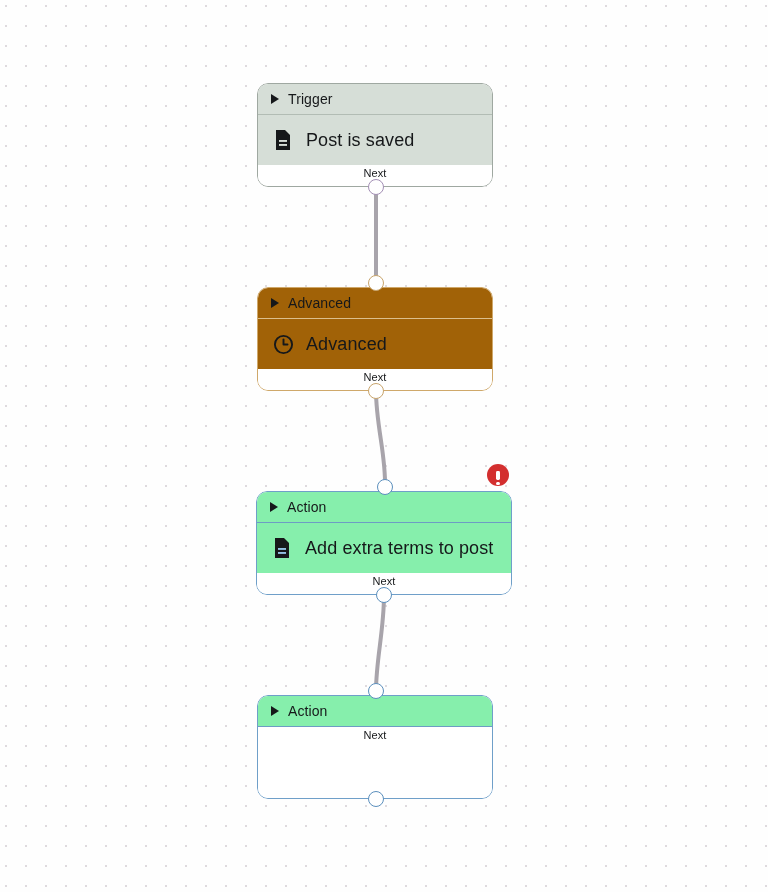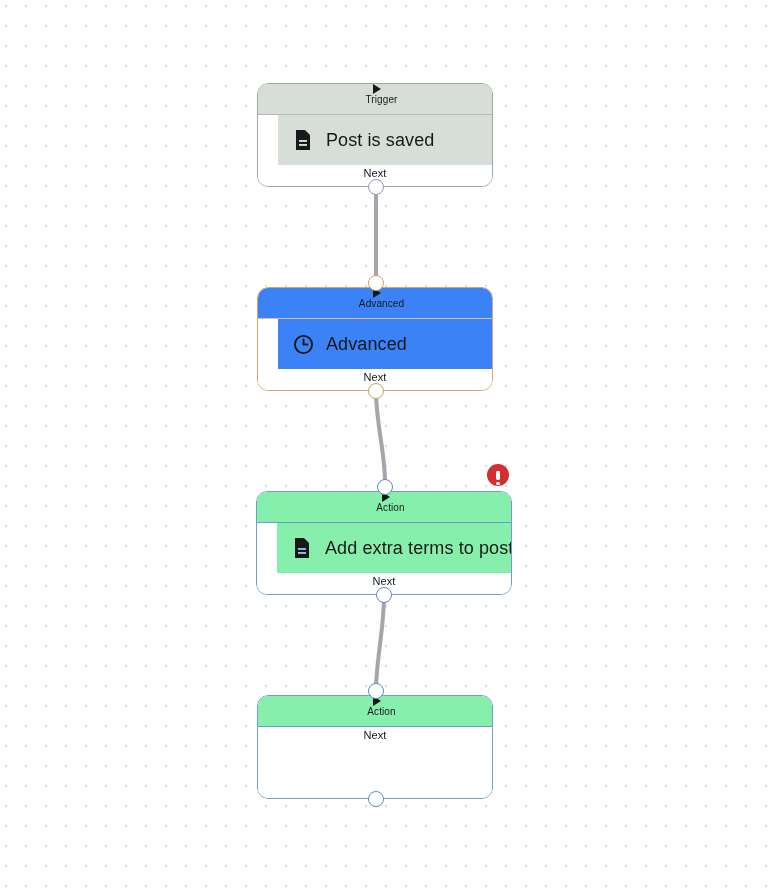--- a/index.html
+++ b/index.html
@@ -53,45 +53,43 @@
     border: 1.5px solid #9aa39c;
     background: #ffffff;
     height: 100%;
   }
 
   .node-header {
     display: flex;
     align-items: center;
     height: 30px;
     padding: 0 0 0 13px;
-    font-size: 10px;
+    font-size: 14px;
     color: #16181a;
     letter-spacing: 0.1px;
-    flex-direction: column;
   }
   .disclosure {
     width: 0;
     height: 0;
     border-left: 8px solid #16181a;
     border-top: 5.5px solid transparent;
     border-bottom: 5.5px solid transparent;
     margin-right: 9px;
     flex: 0 0 auto;
   }
   .node-divider {
     height: 1px;
     width: 100%;
   }
   .node-body {
     display: flex;
     align-items: center;
     height: 50px;
     padding: 0 12px 0 14px;
     gap: 12px;
-    margin-left: 20px;
   }
   .node-body .glyph {
     flex: 0 0 auto;
     width: 22px;
     height: 22px;
     display: flex;
     align-items: center;
     justify-content: center;
   }
   .node-title {
@@ -116,21 +114,21 @@
   }
 
   
   .node.trigger .node-inner { border-color: #9fa8a1; }
   .node.trigger .node-header,
   .node.trigger .node-body { background: #d6ded7; }
   .node.trigger .node-divider { background: #b2bcb4; }
 
   .node.advanced .node-inner { border-color: #cfa86a; }
   .node.advanced .node-header,
-  .node.advanced .node-body { background: #3b82f6; }
+  .node.advanced .node-body { background: #a16207; }
   .node.advanced .node-divider { background: #dcbf8c; }
 
   .node.action .node-inner { border-color: #6f9fc9; }
   .node.action .node-header,
   .node.action .node-body { background: #86efac; }
   .node.action .node-divider { background: #6d9cc4; }
 
   
   .port {
     position: absolute;

